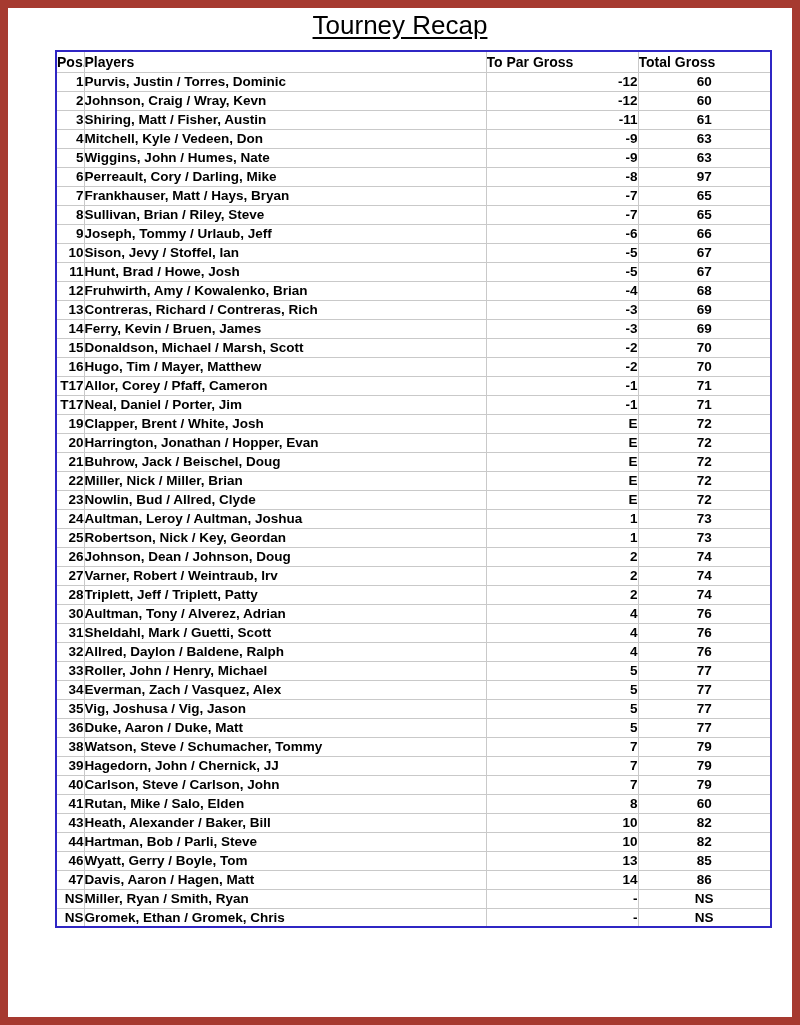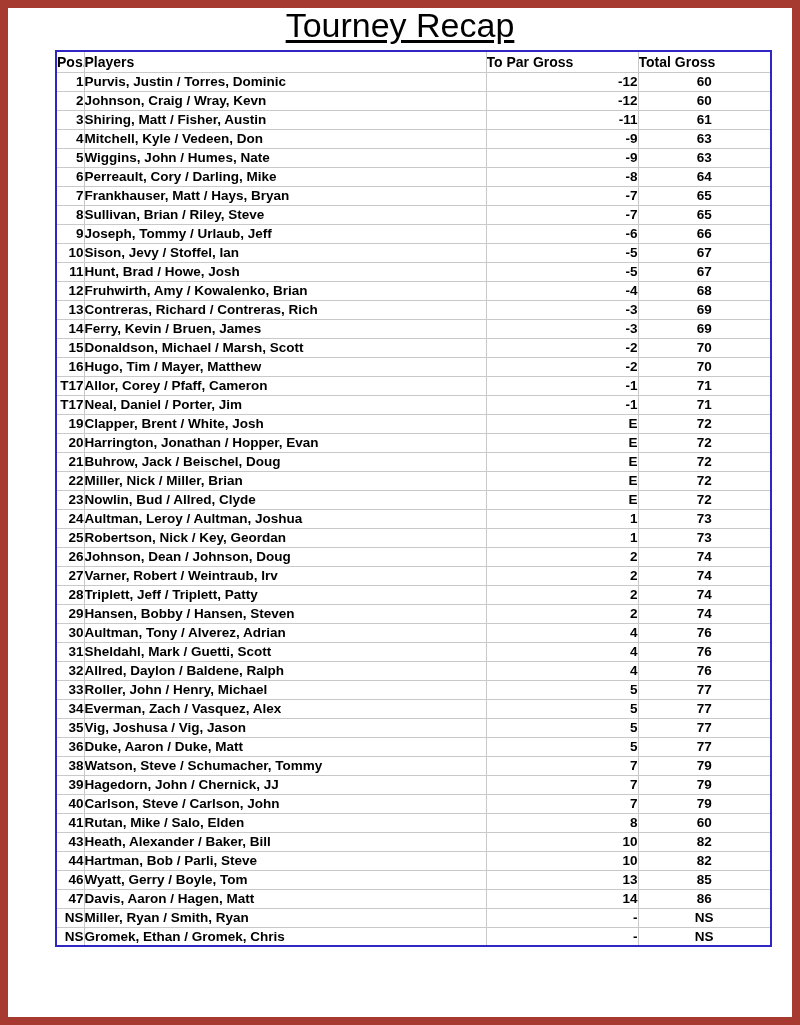--- a/index.html
+++ b/index.html
@@ -13,21 +13,21 @@
     font-family: "Liberation Sans", sans-serif;
     color: #000;
     overflow: hidden;
   }
   .title {
     position: absolute;
     top: 1px;
     left: 0;
     right: 0;
     text-align: center;
-    font-size: 34px;
+    font-size: 26px;
     font-weight: 400;
     line-height: 33px;
     text-decoration: underline;
     text-underline-offset: 3px;
     color: #000;
   }
   table.recap {
     position: absolute;
     left: 47px;
     top: 42px;
@@ -110,21 +110,21 @@
         <tr>
           <td class="c-pos">5</td>
           <td class="c-players">Wiggins, John / Humes, Nate</td>
           <td class="c-to_par">-9</td>
           <td class="c-total">63</td>
         </tr>
         <tr>
           <td class="c-pos">6</td>
           <td class="c-players">Perreault, Cory / Darling, Mike</td>
           <td class="c-to_par">-8</td>
-          <td class="c-total">64</td>
+          <td class="c-total">97</td>
         </tr>
         <tr>
           <td class="c-pos">7</td>
           <td class="c-players">Frankhauser, Matt / Hays, Bryan</td>
           <td class="c-to_par">-7</td>
           <td class="c-total">65</td>
         </tr>
         <tr>
           <td class="c-pos">8</td>
           <td class="c-players">Sullivan, Brian / Riley, Steve</td>
@@ -241,26 +241,20 @@
         </tr>
         <tr>
           <td class="c-pos">27</td>
           <td class="c-players">Varner, Robert / Weintraub, Irv</td>
           <td class="c-to_par">2</td>
           <td class="c-total">74</td>
         </tr>
         <tr>
           <td class="c-pos">28</td>
           <td class="c-players">Triplett, Jeff / Triplett, Patty</td>
-          <td class="c-to_par">2</td>
-          <td class="c-total">74</td>
-        </tr>
-        <tr>
-          <td class="c-pos">29</td>
-          <td class="c-players">Hansen, Bobby / Hansen, Steven</td>
           <td class="c-to_par">2</td>
           <td class="c-total">74</td>
         </tr>
         <tr>
           <td class="c-pos">30</td>
           <td class="c-players">Aultman, Tony / Alverez, Adrian</td>
           <td class="c-to_par">4</td>
           <td class="c-total">76</td>
         </tr>
         <tr>

